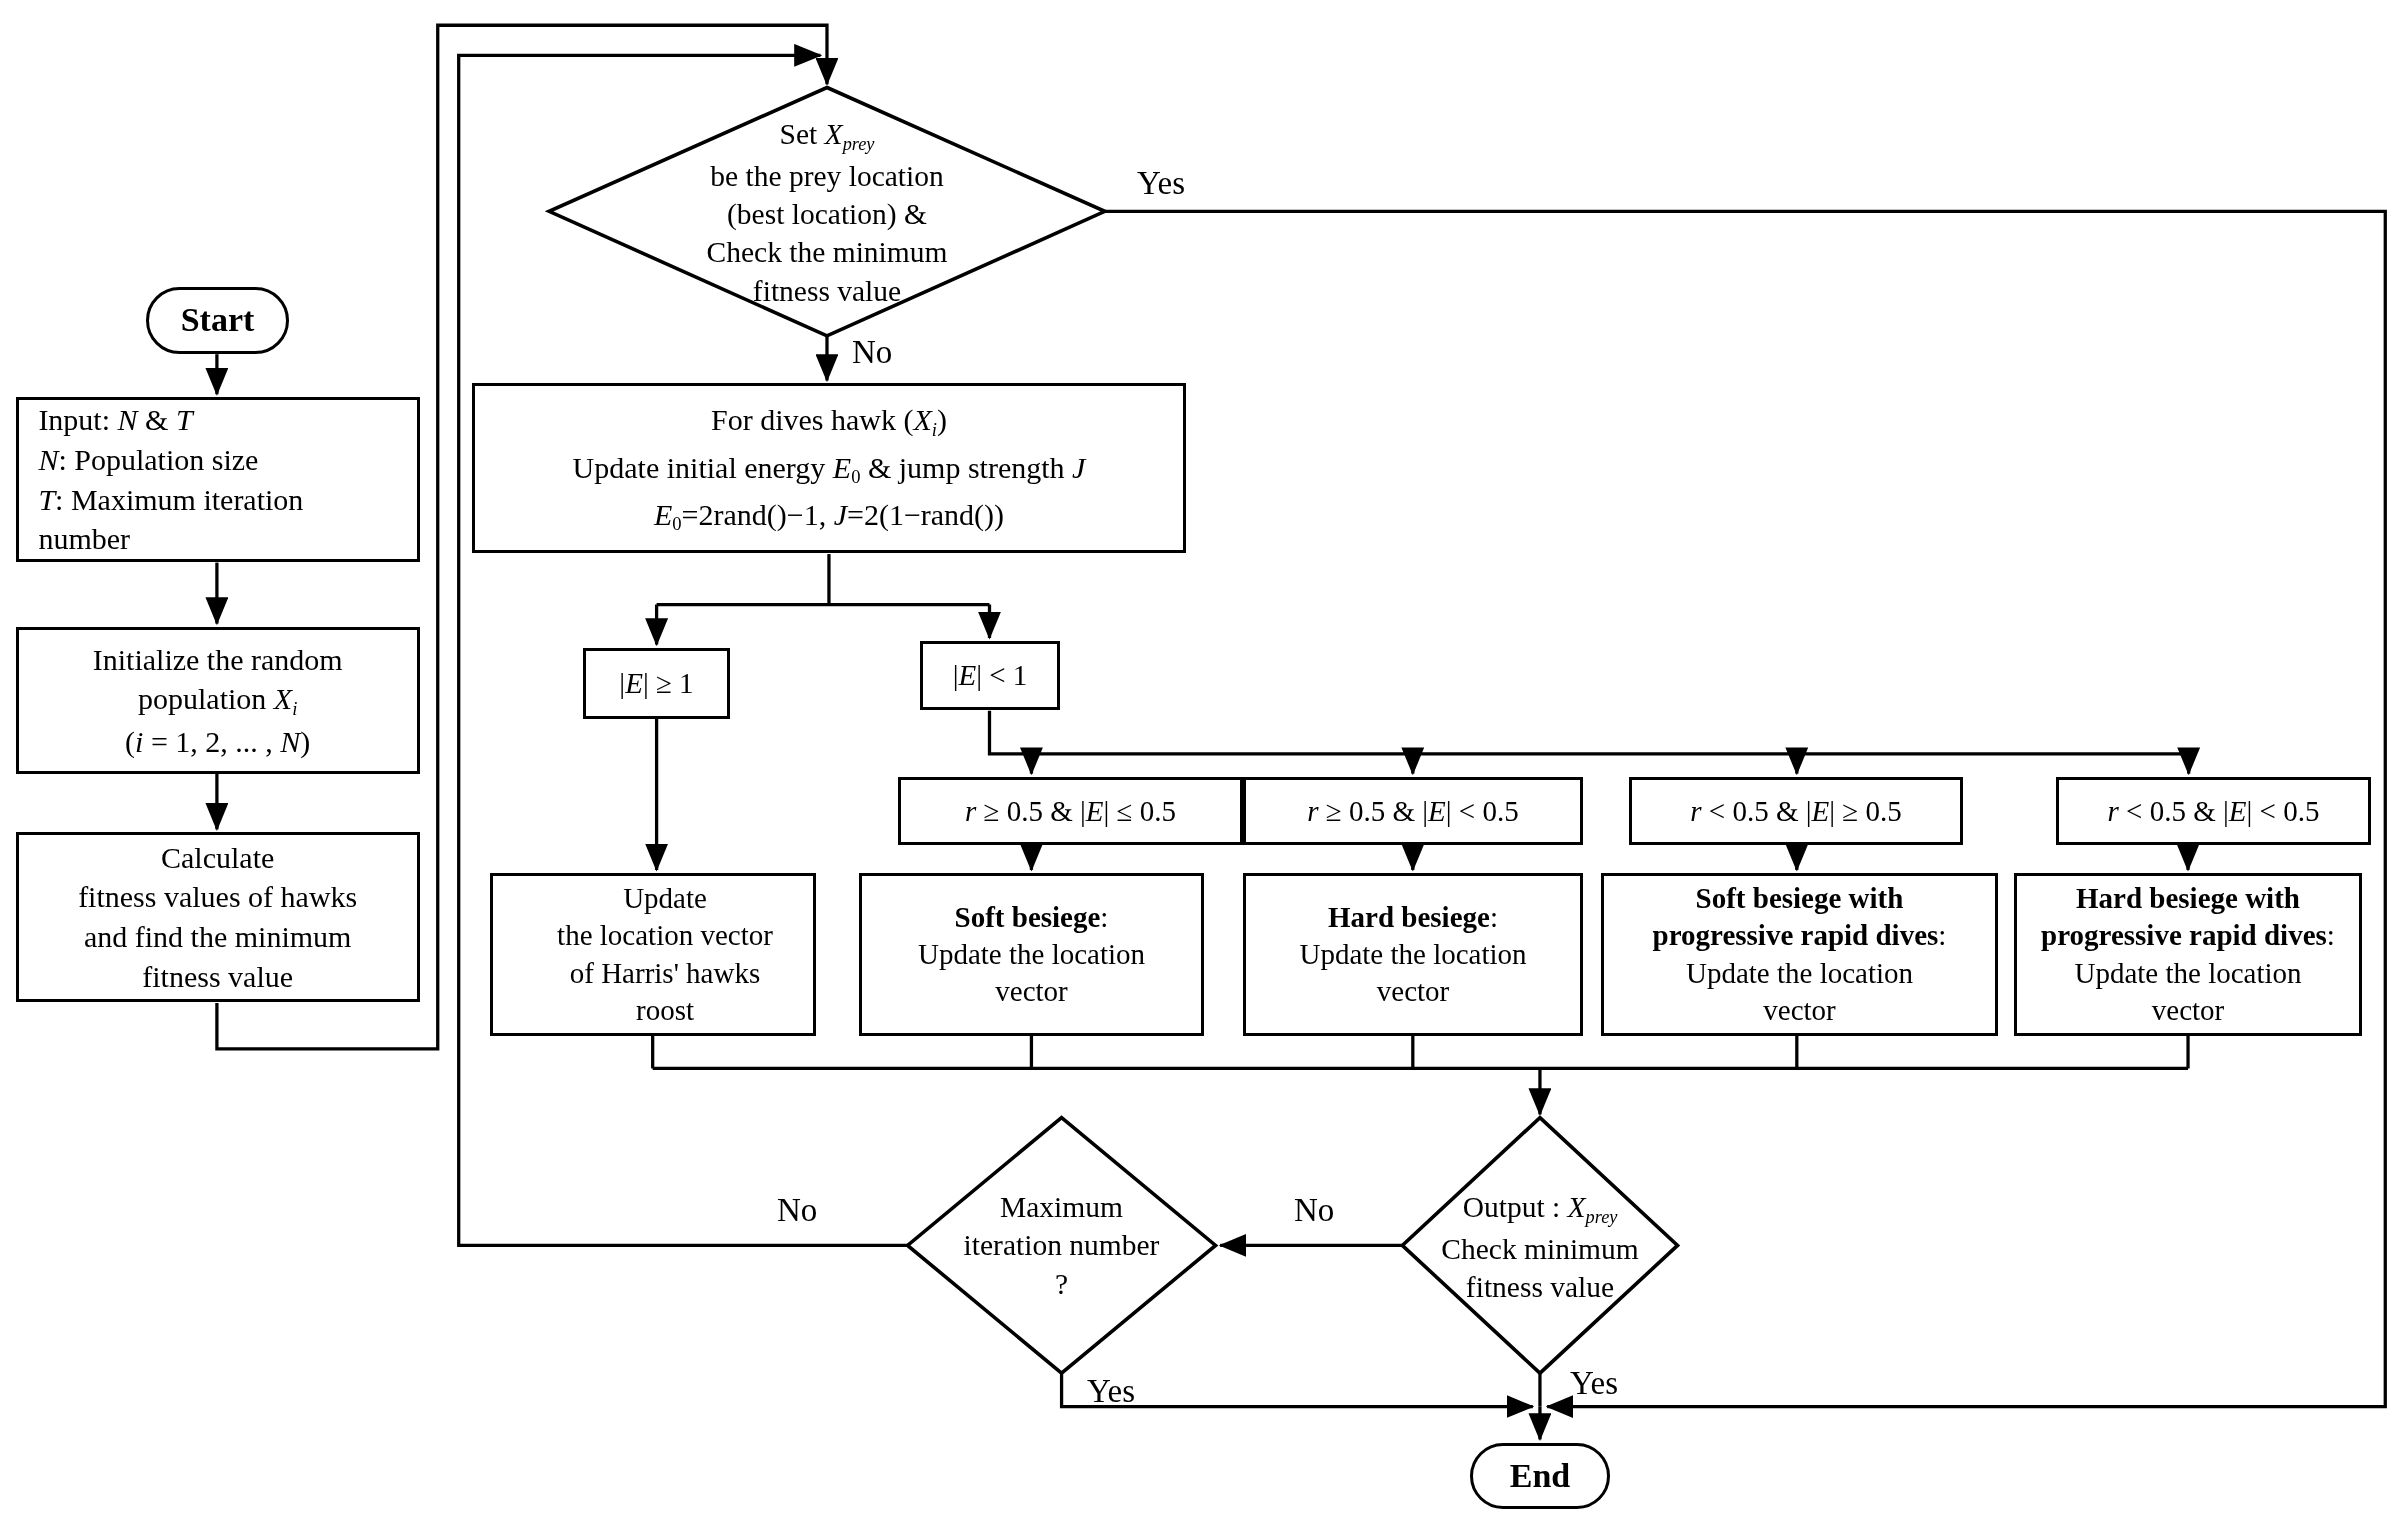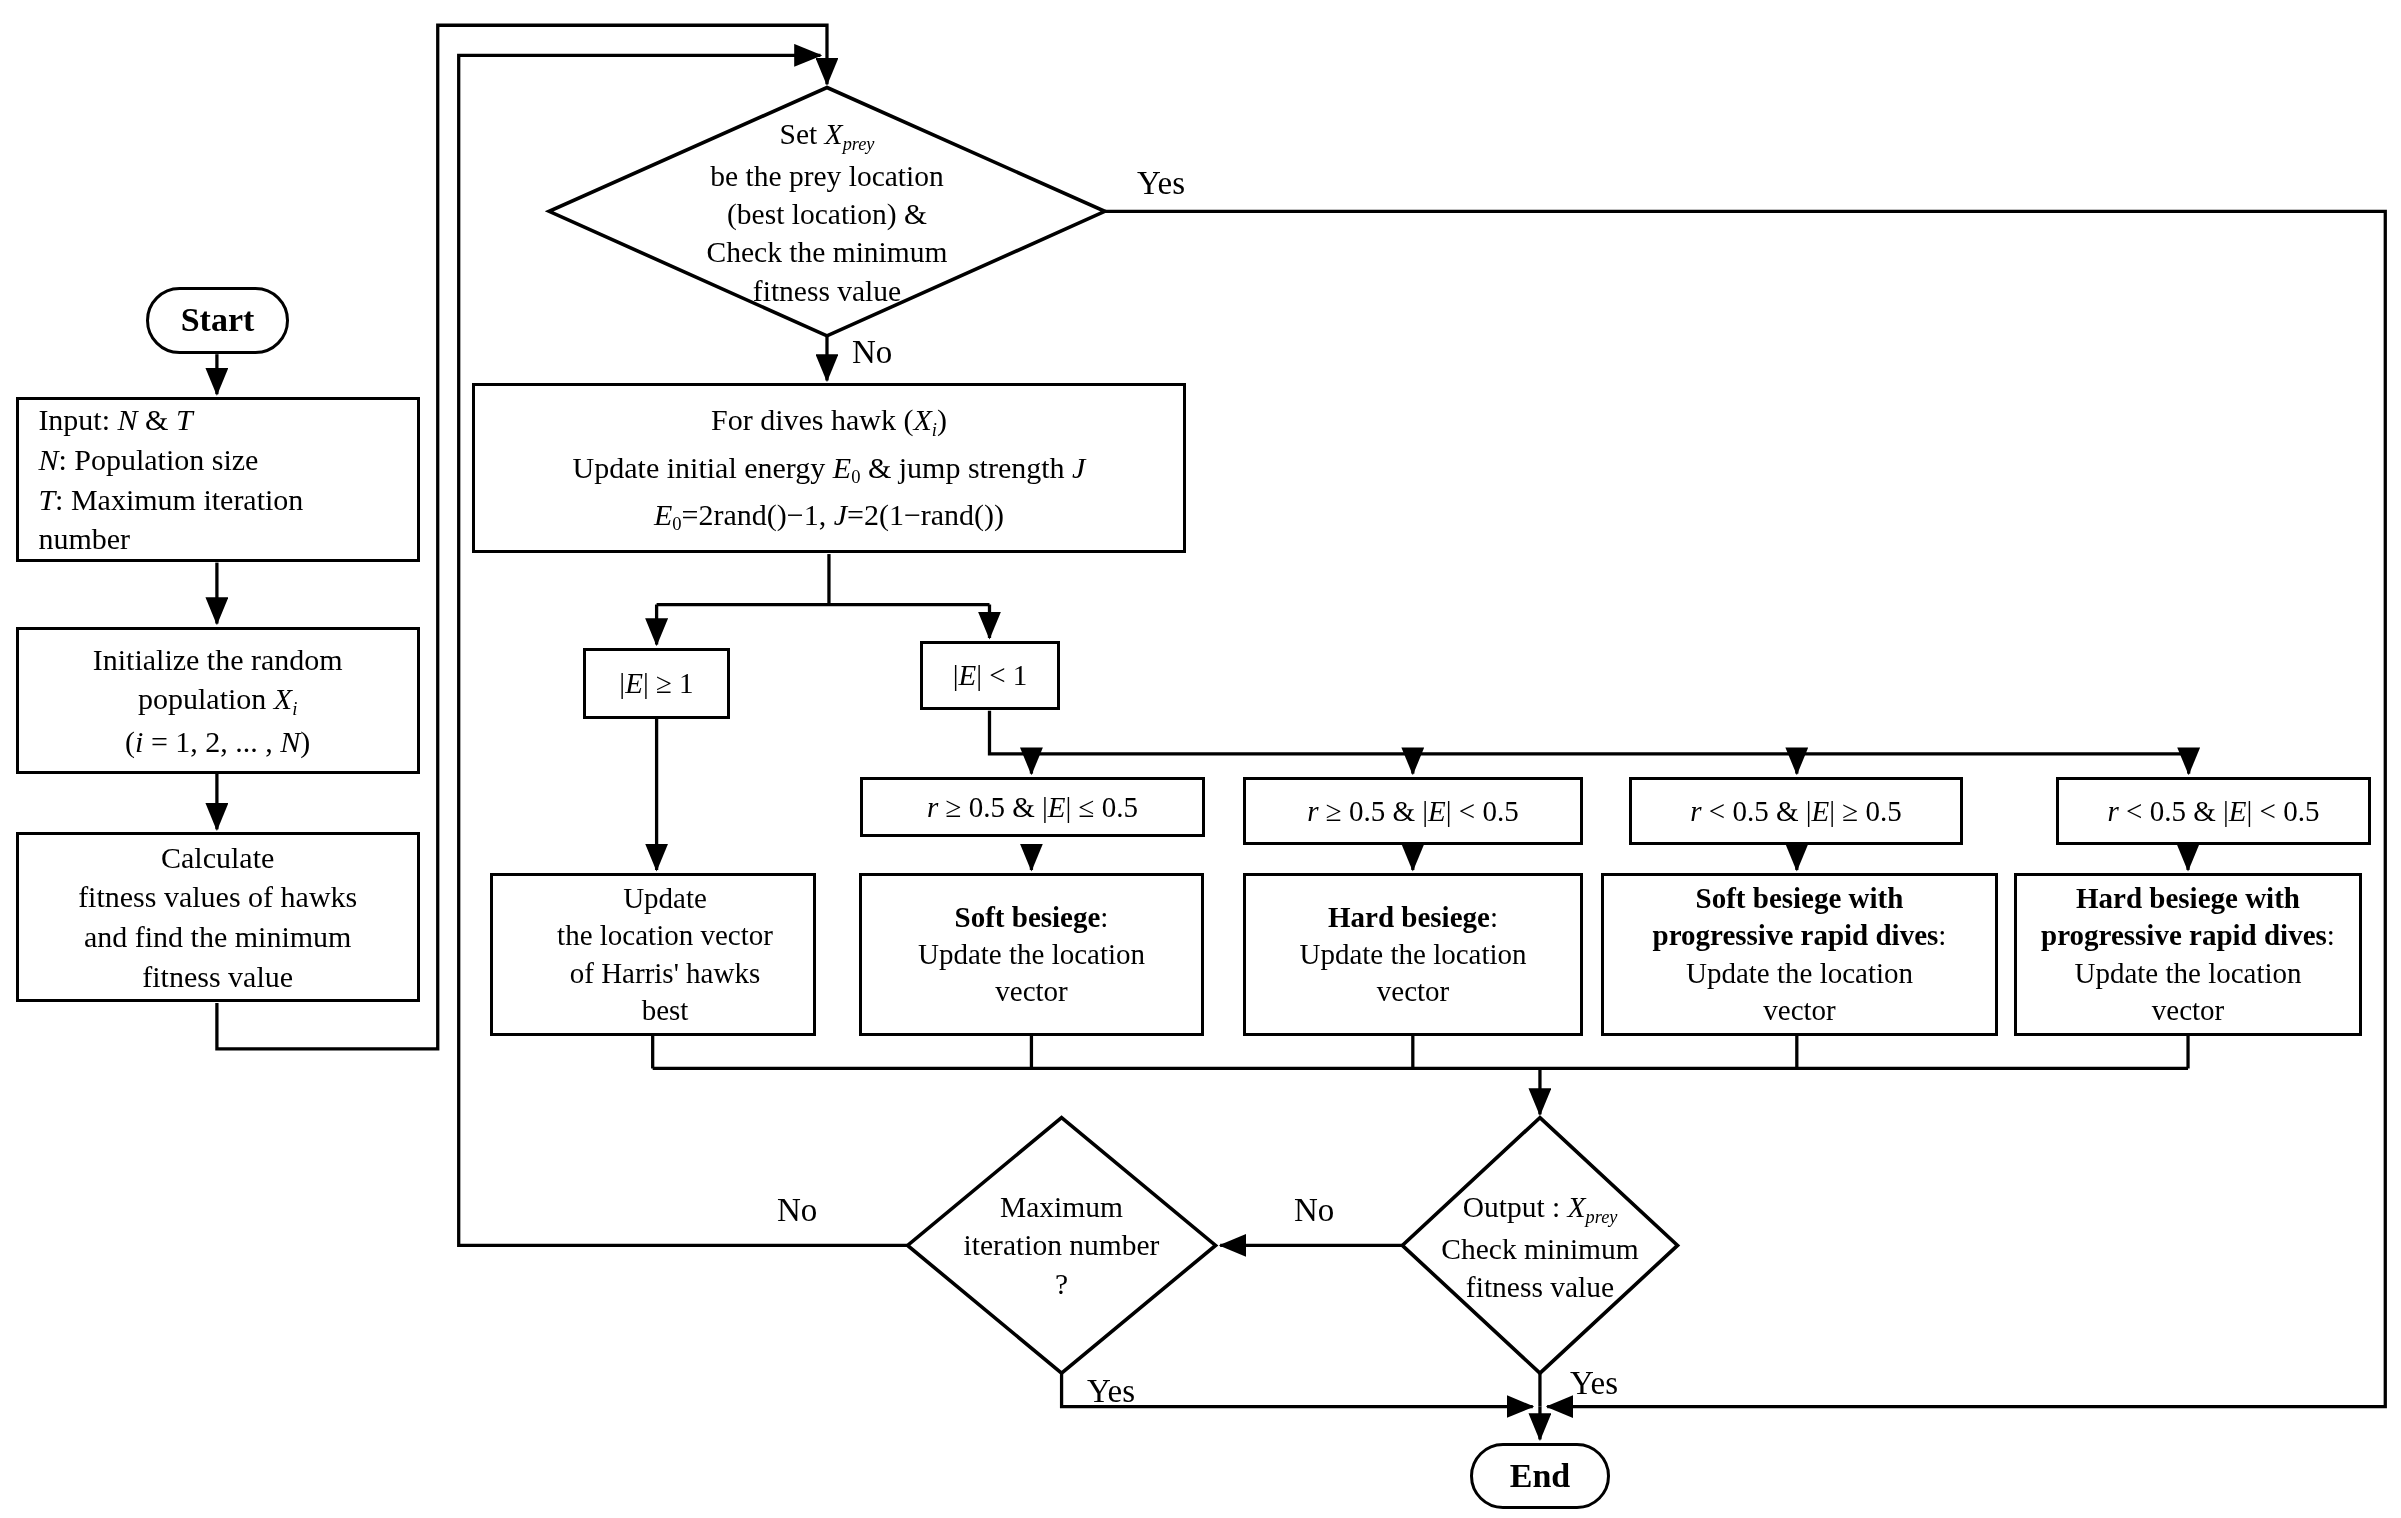--- a/index.html
+++ b/index.html
@@ -126,38 +126,38 @@
     <div><span class="v">E</span><span class="subn">0</span><span>=2rand()−1,  </span><span class="v">J</span><span>=2(1−rand())</span></div>
   </div>
 
   <div class="box cond" style="left:583px;top:648px;width:147px;height:71px;">
     <div><span>|</span><span class="v">E</span><span>| ≥ 1</span></div>
   </div>
   <div class="box cond" style="left:920px;top:641px;width:140px;height:69px;">
     <div><span>|</span><span class="v">E</span><span>| &lt; 1</span></div>
   </div>
 
-  <div class="box cond" style="left:860px;top:777px;width:345px;height:60px;align-items:center;">
+  <div class="box cond" style="left:898px;top:777px;width:345px;height:68px;align-items:center;">
     <div><span class="v">r</span><span> ≥ 0.5 &amp; |</span><span class="v">E</span><span>| ≤ 0.5</span></div>
   </div>
   <div class="box cond" style="left:1243px;top:777px;width:340px;height:68px;">
     <div><span class="v">r</span><span> ≥ 0.5 &amp; |</span><span class="v">E</span><span>| &lt; 0.5</span></div>
   </div>
   <div class="box cond" style="left:1629px;top:777px;width:334px;height:68px;">
     <div><span class="v">r</span><span> &lt; 0.5 &amp; |</span><span class="v">E</span><span>| ≥ 0.5</span></div>
   </div>
   <div class="box cond" style="left:2032px;top:777px;width:315px;height:68px;margin-left:24px;">
     <div><span class="v">r</span><span> &lt; 0.5 &amp; |</span><span class="v">E</span><span>| &lt; 0.5</span></div>
   </div>
 
   <div class="box tight" style="left:490px;top:873px;width:326px;height:163px;padding-left:24px;">
     <div>Update</div>
     <div>the location vector</div>
     <div>of Harris' hawks</div>
-    <div>best</div>
+    <div>roost</div>
   </div>
   <div class="box tight" style="left:859px;top:873px;width:345px;height:163px;">
     <div><span class="bt">Soft besiege</span><span>:</span></div>
     <div>Update the location</div>
     <div>vector</div>
   </div>
   <div class="box tight" style="left:1243px;top:873px;width:340px;height:163px;">
     <div><span class="bt">Hard besiege</span><span>:</span></div>
     <div>Update the location</div>
     <div>vector</div>

